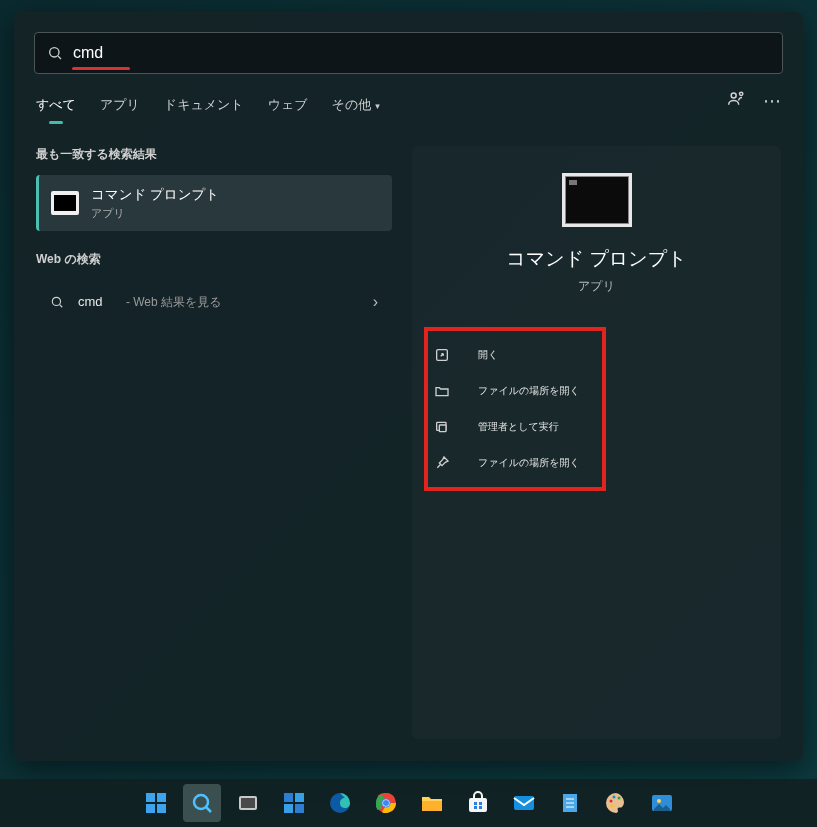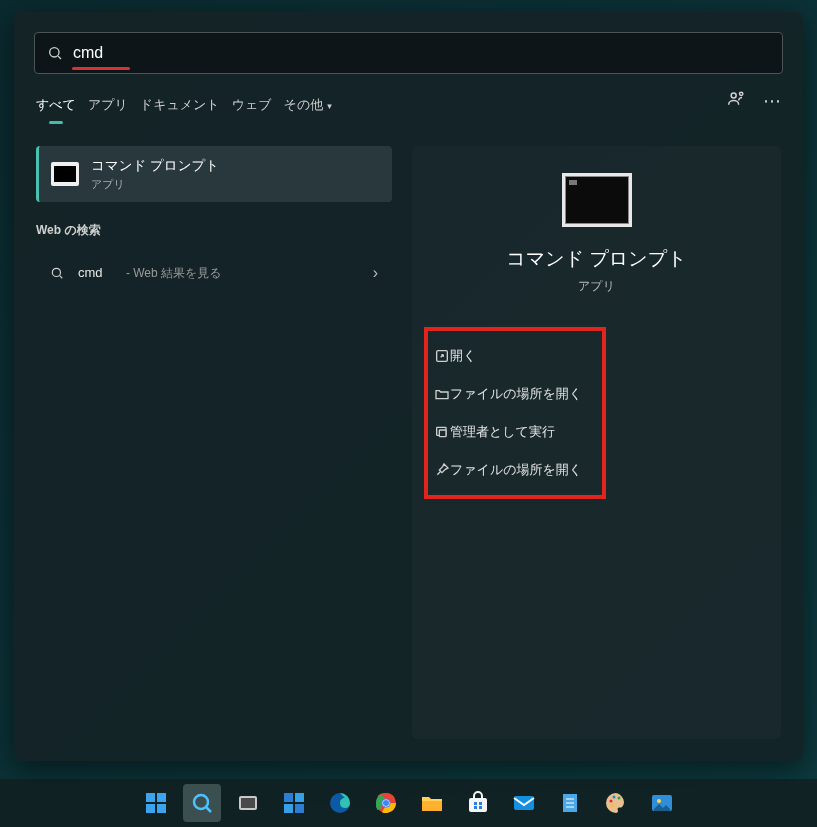--- a/index.html
+++ b/index.html
@@ -40,21 +40,21 @@
   .underline-red {
     position: absolute;
     left: 37px; bottom: 3px;
     width: 58px; height: 3px;
     background: #d83232;
     border-radius: 2px;
   }
   .tabs {
     display: flex; align-items: center;
     padding: 8px 22px 0 22px;
-    gap: 12px;
+    gap: 24px;
     font-size: 13px;
     color: #cfcfcf;
     position: relative;
   }
   .tab { padding: 6px 0; cursor: pointer; position: relative; }
   .tab.active { color: #ffffff; }
   .tab.active::after {
     content: "";
     position: absolute;
     left: 50%; transform: translateX(-50%);
@@ -131,23 +131,23 @@
     position: relative;
   }
   .actions-border {
     position: absolute;
     top: 0; left: 12px; bottom: 0;
     width: 182px;
     border: 4px solid #e2241f;
     pointer-events: none;
   }
   .action {
-    display: flex; align-items: center; gap: 0;
+    display: flex; align-items: center; gap: 28px;
     padding: 6px 0;
-    font-size: 13px; color:#e4e4e4; cursor:pointer;text-align:center;
+    font-size: 10px; color:#e4e4e4; cursor:pointer;text-align:center;
   }
   .action svg { width:16px; height:16px; color:#cfcfcf; flex-shrink:0; }
   .taskbar {
     position: absolute;
     bottom: 0; left: 0; right: 0; height: 48px;
     background: rgba(18,30,32,0.85);
     display: flex; align-items: center; justify-content: center;
     gap: 8px;
   }
   .tb-item {
@@ -190,20 +190,21 @@
             <circle cx="17" cy="7" r="2"></circle>
             <path d="M14 15c0-2 2-3.5 4-3.5"></path>
           </svg>
       </span>
       <span class="icon-btn">⋯</span>
     </div>
   </div>
 
   <div class="body">
     <div class="left-pane">
+      <div class="section-title">最も一致する検索結果</div>
       <div class="best-match">
         <div class="thumb">
             <div class="inner"></div>
           </div>
         <div>
           <div class="bm-title">コマンド プロンプト</div>
           <div class="bm-sub">アプリ</div>
         </div>
       </div>
 

